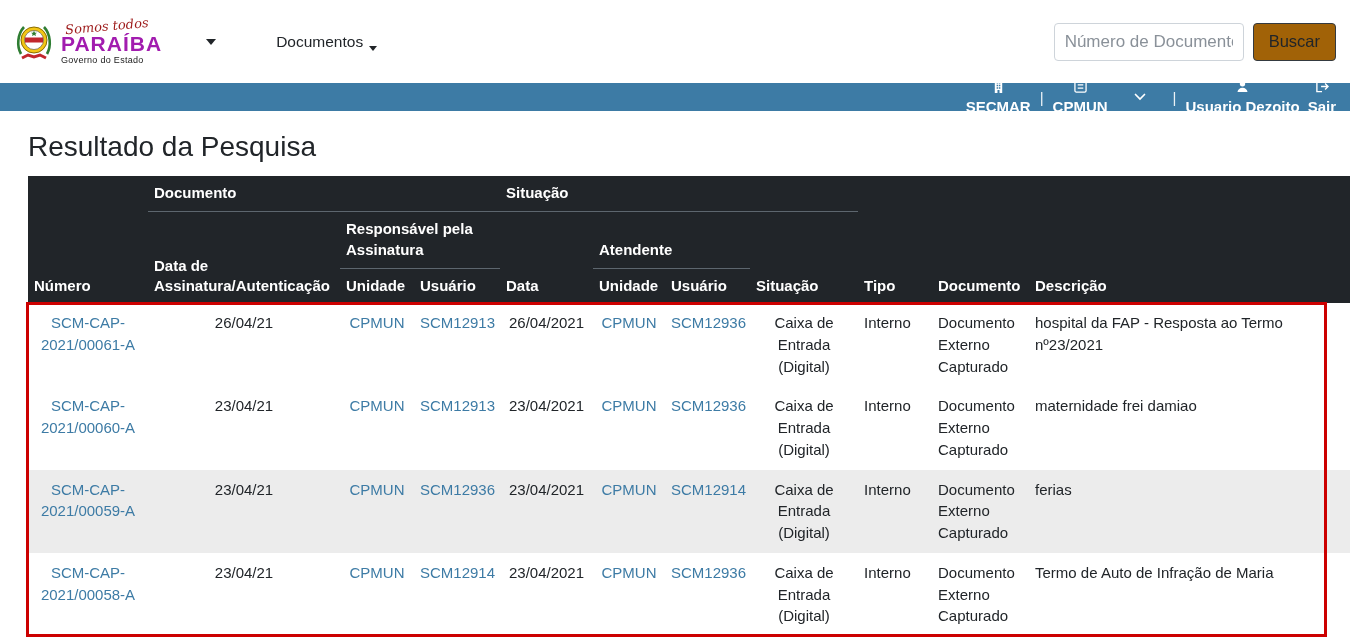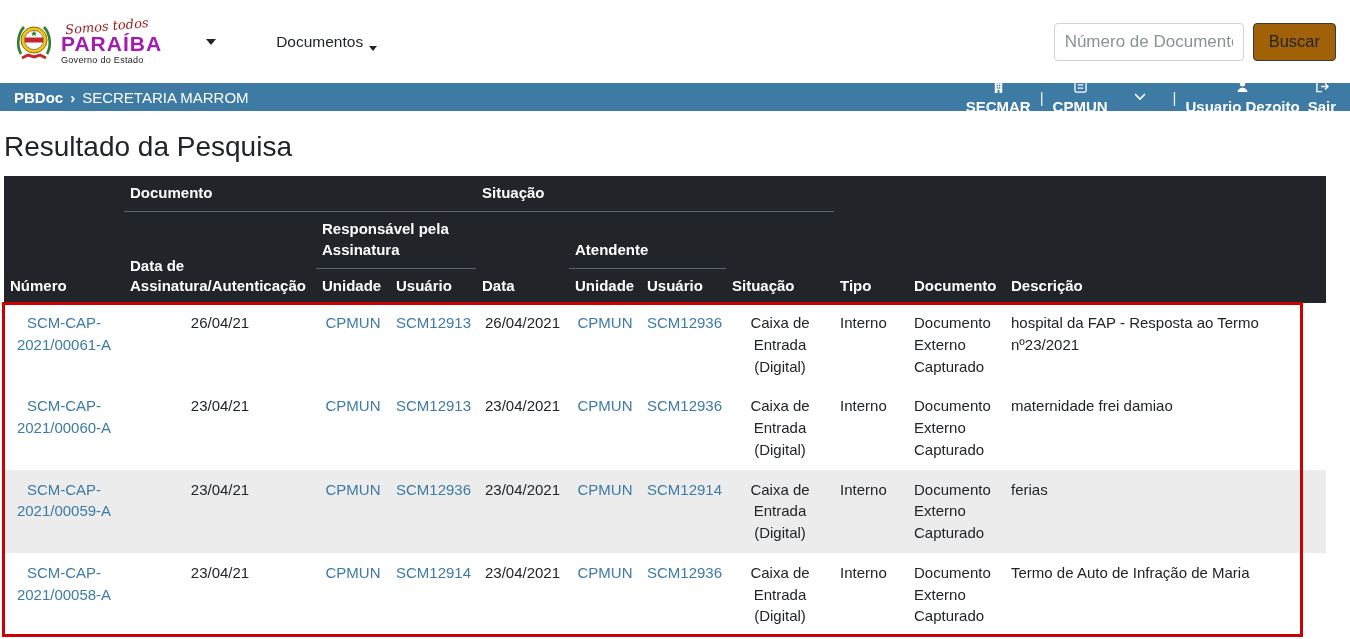--- a/index.html
+++ b/index.html
@@ -39,21 +39,21 @@
   .nav-left{display:flex;align-items:center;gap:7px;}
   .nav-app{font-weight:700;cursor:pointer;}
   .nav-sep{font-weight:700;}
   .nav-right{margin-left:auto;display:flex;align-items:center;}
   .nav-item{display:flex;align-items:center;gap:5px;font-weight:700;cursor:pointer;flex-direction:column;}
   .pipe{font-weight:400;opacity:.9;margin:0 9px;}
   .chev{margin:0 18px 0 26px;cursor:pointer;display:flex;align-items:center;}
   .icon{display:inline-flex;align-items:center;}
 
   
-  main{padding:0 4px;}
+  main{padding:0 28px;}
   .page-title{font-size:28px;font-weight:400;margin:20px 0 13px;color:var(--dark);}
 
   .table-wrap{position:relative;width:1322px;}
   table{border-collapse:collapse;table-layout:fixed;width:1322px;}
   thead th{background:var(--dark);color:#fff;font-size:15px;font-weight:700;text-align:left;vertical-align:bottom;padding:7px 6px;line-height:1.35;}
   th.grp{border-bottom:1px solid #5d666e;padding-bottom:8px;}
   tbody td{font-size:15px;padding:9px 6px;vertical-align:top;line-height:1.45;color:var(--dark);}
   tbody tr:nth-child(3){background:var(--stripe);}
   td.c{text-align:center;}
   a{color:var(--link);text-decoration:none;cursor:pointer;}
@@ -92,25 +92,20 @@
     <span class="caret small"></span>
   </div>
 
   <div class="search-area">
     <input class="search-input" type="text" placeholder="Número de Documento" style="">
     <button class="search-btn">Buscar</button>
   </div>
 </header>
 
 <nav class="navbar">
-  <div class="nav-left">
-    <span class="nav-app">PBDoc</span>
-    <span class="nav-sep">›</span>
-    <span>SECRETARIA MARROM</span>
-  </div>
   <div class="nav-right">
     <span class="nav-item">
       <span class="icon">
         <svg width="13" height="13" viewBox="0 0 14 14">
             <path fill="#fff" fill-rule="evenodd" d="M3 0h8v14H3V0zm2 2.2h1.6v1.6H5V2.2zm2.4 0H9v1.6H7.4V2.2zM5 5h1.6v1.6H5V5zm2.4 0H9v1.6H7.4V5zM5 7.8h1.6v1.6H5V7.8zm2.4 0H9v1.6H7.4V7.8zM5.9 10.8h2.2V14H5.9v-3.2z"></path>
           </svg>
       </span>
       <span>SECMAR</span>
     </span>
     <span class="pipe">|</span>

